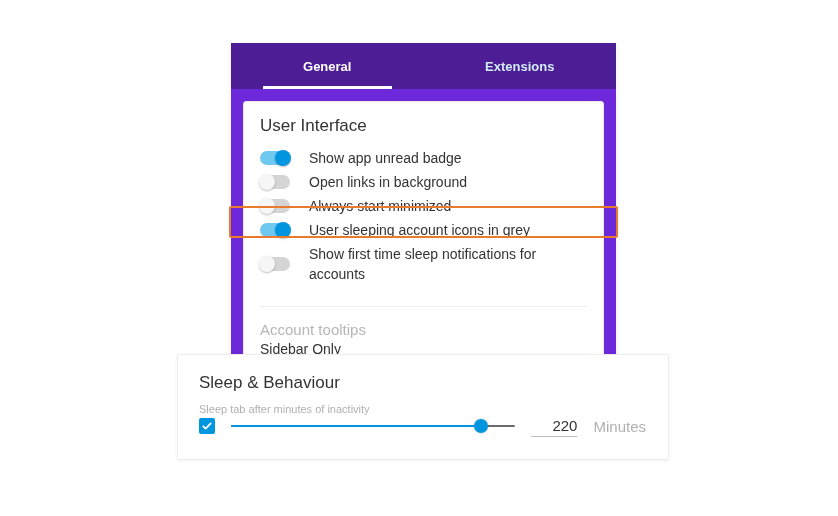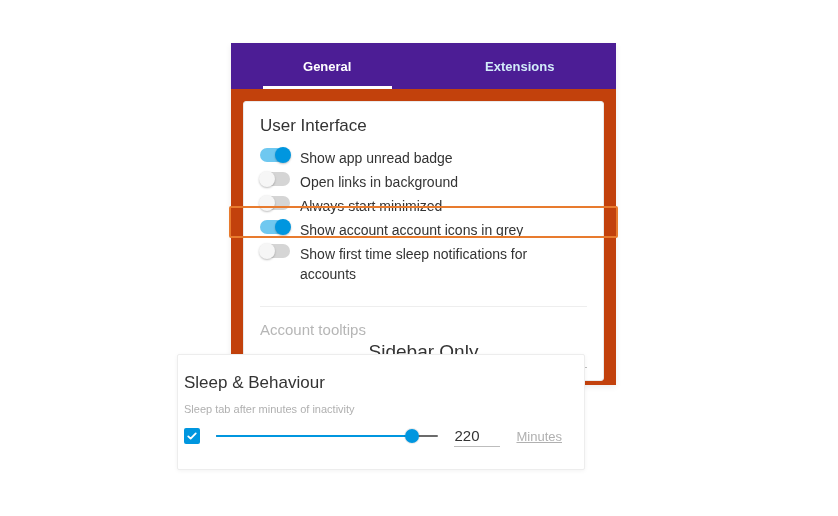--- a/index.html
+++ b/index.html
@@ -42,43 +42,44 @@
     .tab.active::after {
       content: '';
       position: absolute;
       bottom: 0;
       left: 32px;
       right: 32px;
       height: 3px;
       background: #ffffff;
     }
     .panel-wrap {
-      background: #c2410c;
+      background: #6d28d9;
       padding: 12px 12px 4px 12px;
     }
     .panel {
       background: #ffffff;
       border: 1px solid #eaeaea;
       border-radius: 3px;
       padding: 14px 16px 12px 16px;
       position: relative;
     }
     .section-title {
       font-size: 17px;
       color: #333;
       font-weight: 400;
       margin-bottom: 10px;
     }
     .switch-row {
       display: flex;
-      align-items: flex-start;
+      align-items: center;
       font-size: 14px;
       color: #333;
       padding: 2px 0;
       line-height: 20px;
+      gap: 9px;
     }
     .toggle {
       position: relative;
       width: 30px;
       height: 14px;
       border-radius: 10px;
       background: #d5d5d5;
       margin-right: 10px;
       flex-shrink: 0;
       cursor: pointer;
@@ -105,50 +106,48 @@
     }
 
     .field-label {
       color: #b6b6b6;
       font-size: 15px;
       margin-top: 20px;
       border-top: 1px solid #eee;
       padding-top: 14px;
     }
     .field-value {
-      font-size: 19px;
+      font-size: 14px;
       color: #333;
       padding: 3px 0 4px 0;
       border-bottom: 1px solid #bdbdbd;
       cursor: pointer;
-      text-align: center;
     }
 
     
     .bottom-card {
       position: absolute;
       left: 177px;
       top: 354px;
-      width: 408px;
+      width: 492px;
       background: #ffffff;
       border: 1px solid #ededed;
       box-shadow: 0 1px 4px rgba(0,0,0,0.05);
       border-radius: 2px;
-      padding: 18px 22px 22px 6px;
+      padding: 18px 22px 22px 21px;
     }
     .bottom-title {
       font-size: 17px;
       color: #333;
       font-weight: 400;
       margin-bottom: 10px;
     }
     .small-label {
       font-size: 11px;
       color: #b0b0b0;
-      margin-bottom: 10px;
     }
     .slider-row {
       display: flex;
       align-items: center;
       gap: 16px;
     }
     .chk {
       width: 16px;
       height: 16px;
       border-radius: 2px;
@@ -184,28 +183,27 @@
       background: #0096df;
       box-shadow: 0 0 0 1px rgba(0,0,0,0.08);
       transform: translateX(-50%);
     }
     .num-input {
       width: 46px;
       border: none;
       border-bottom: 1px solid #bdbdbd;
       font-size: 15px;
       color: #333;
-      text-align: left;
+      text-align: right;
       padding: 2px 0;
       outline: none;
     }
     .unit {
-      font-size: 13px;
+      font-size: 15px;
       color: #b0b0b0;
-      text-decoration: underline;
     }
   </style>
 </head>
 <body>
 
 <div class="top-card">
   <div class="tab-bar">
     <div class="tab active">
       <span>General</span>
     </div>
@@ -233,21 +231,21 @@
       <div class="switch-row">
         <div class="toggle">
             <div class="knob"></div>
           </div>
         <span>Always start minimized</span>
       </div>
       <div class="switch-row">
         <div class="toggle on">
             <div class="knob"></div>
           </div>
-        <span>Show account account icons in grey</span>
+        <span>User sleeping account icons in grey</span>
       </div>
       <div class="switch-row">
         <div class="toggle">
             <div class="knob"></div>
           </div>
         <span>Show first time sleep notifications for accounts</span>
       </div>
 
       <div class="field-label">Account tooltips</div>
       <div class="field-value">Sidebar Only</div>

